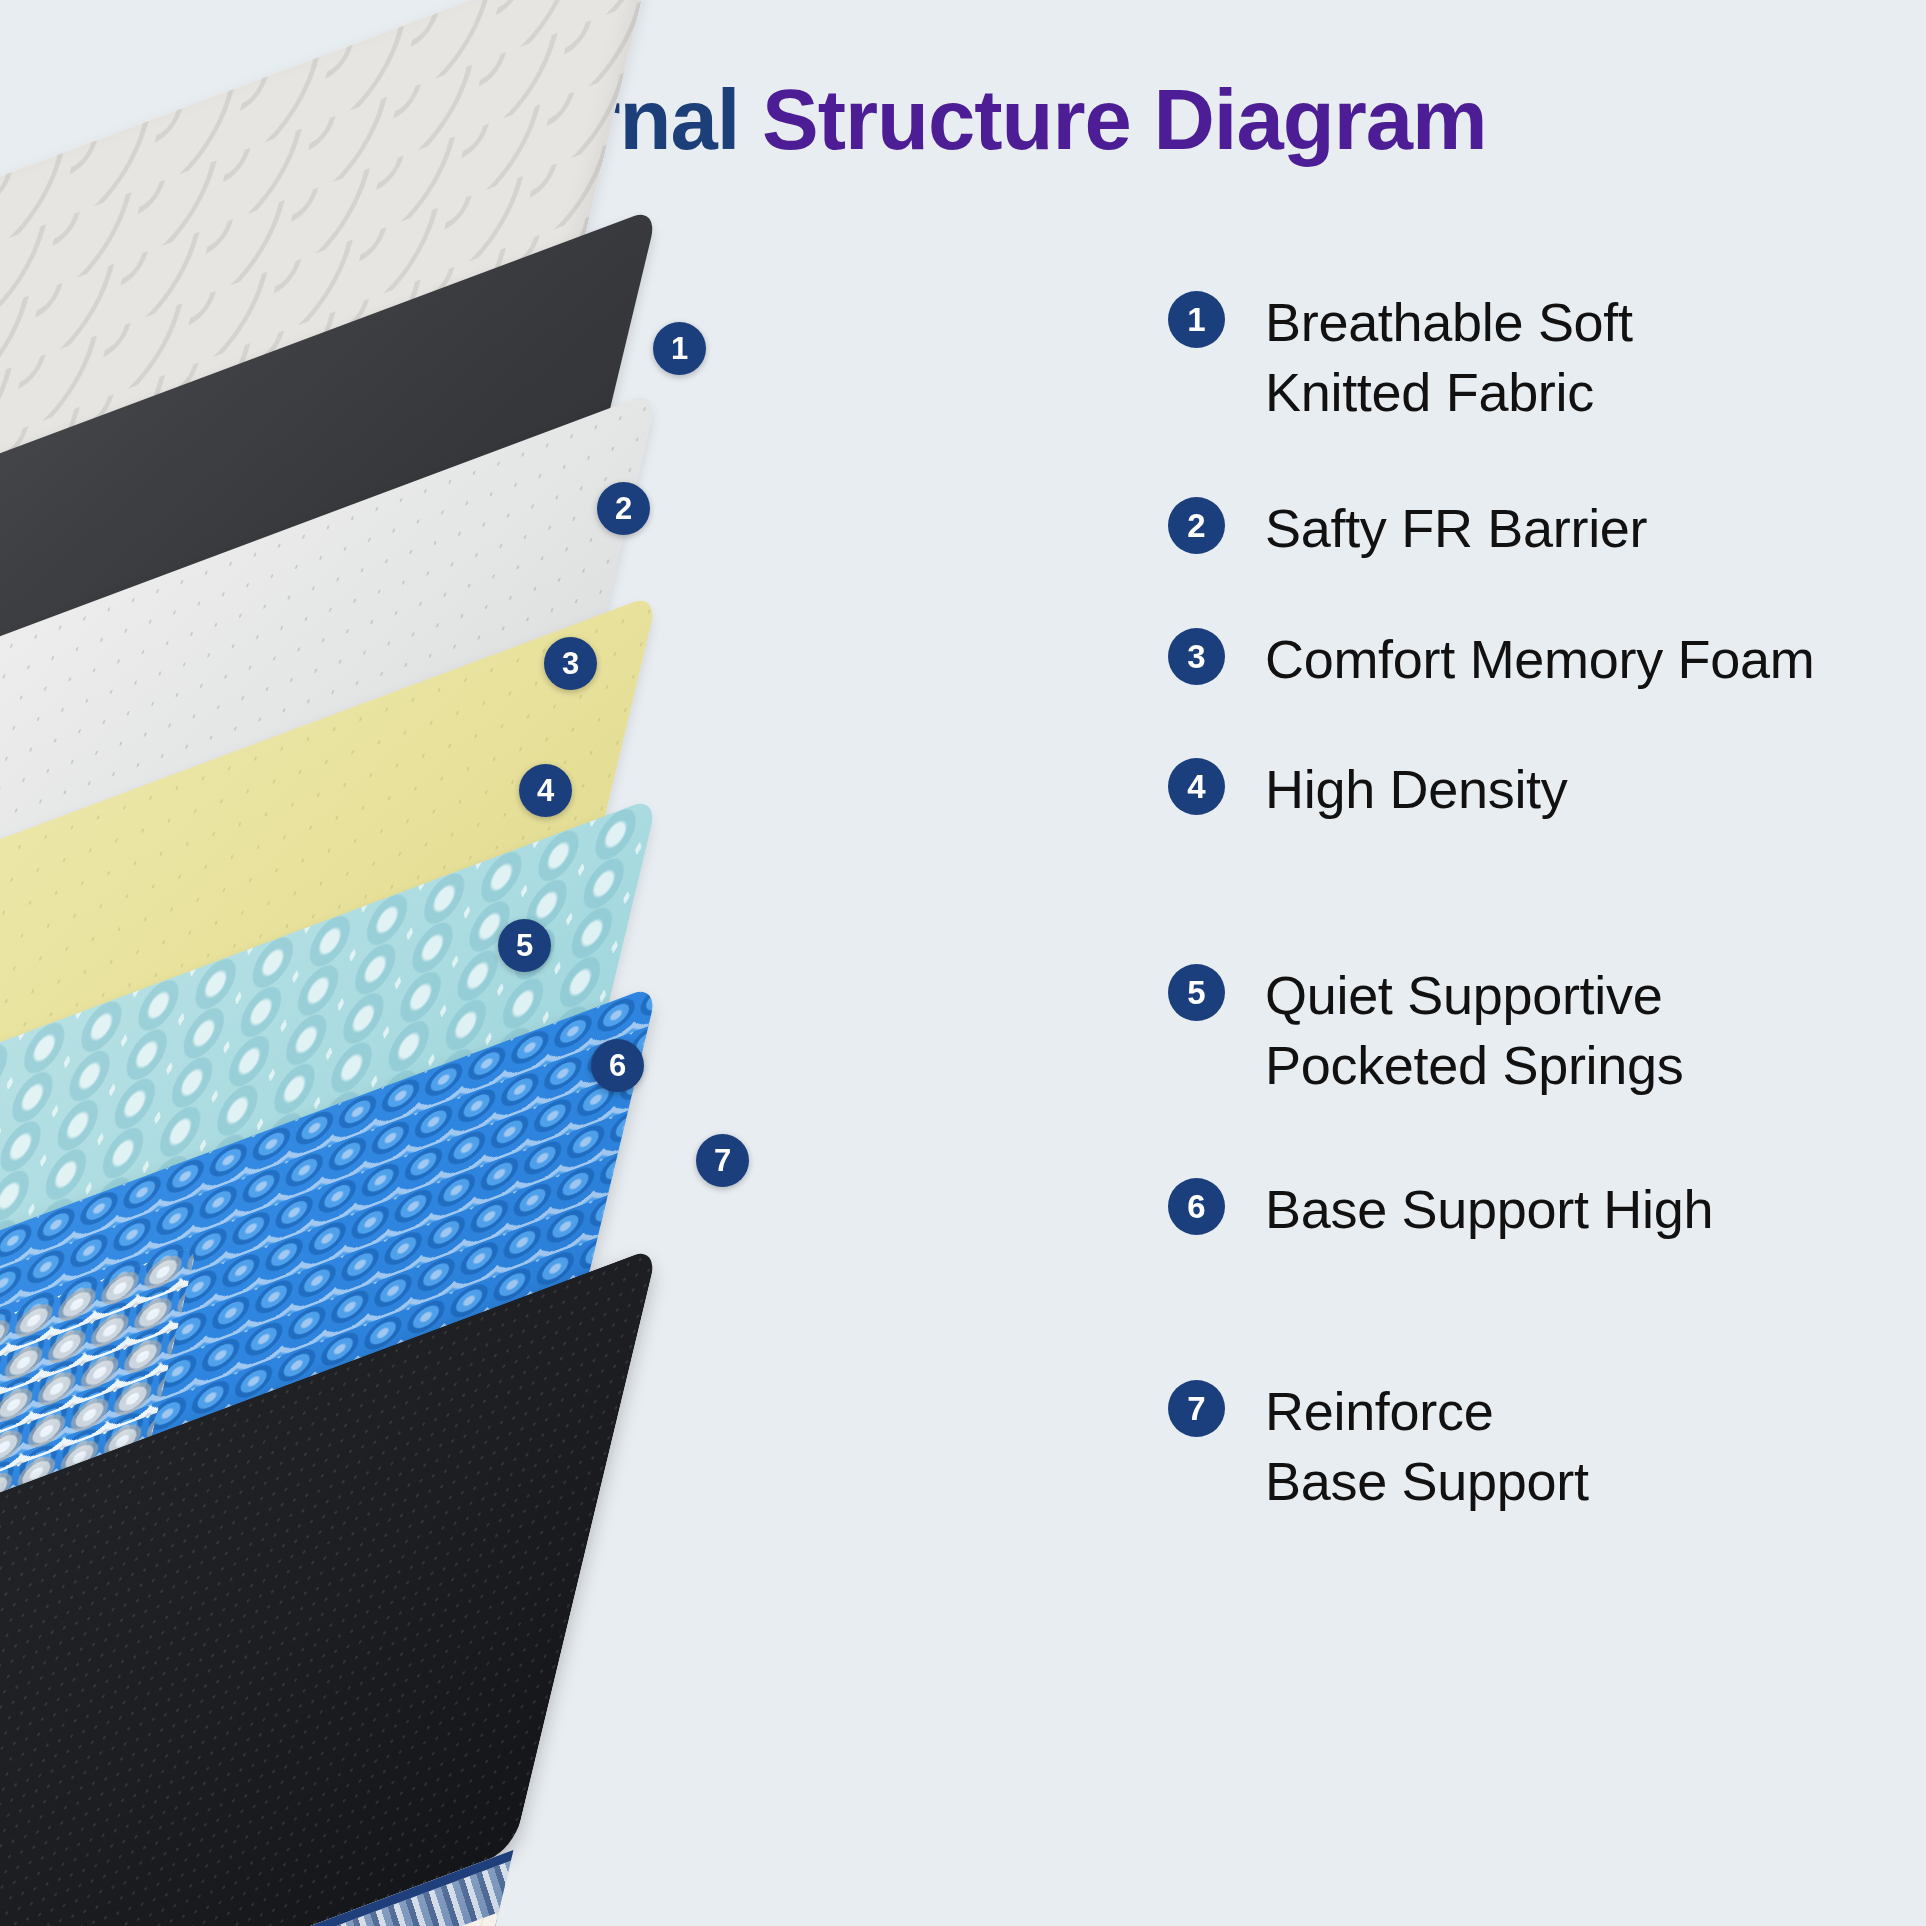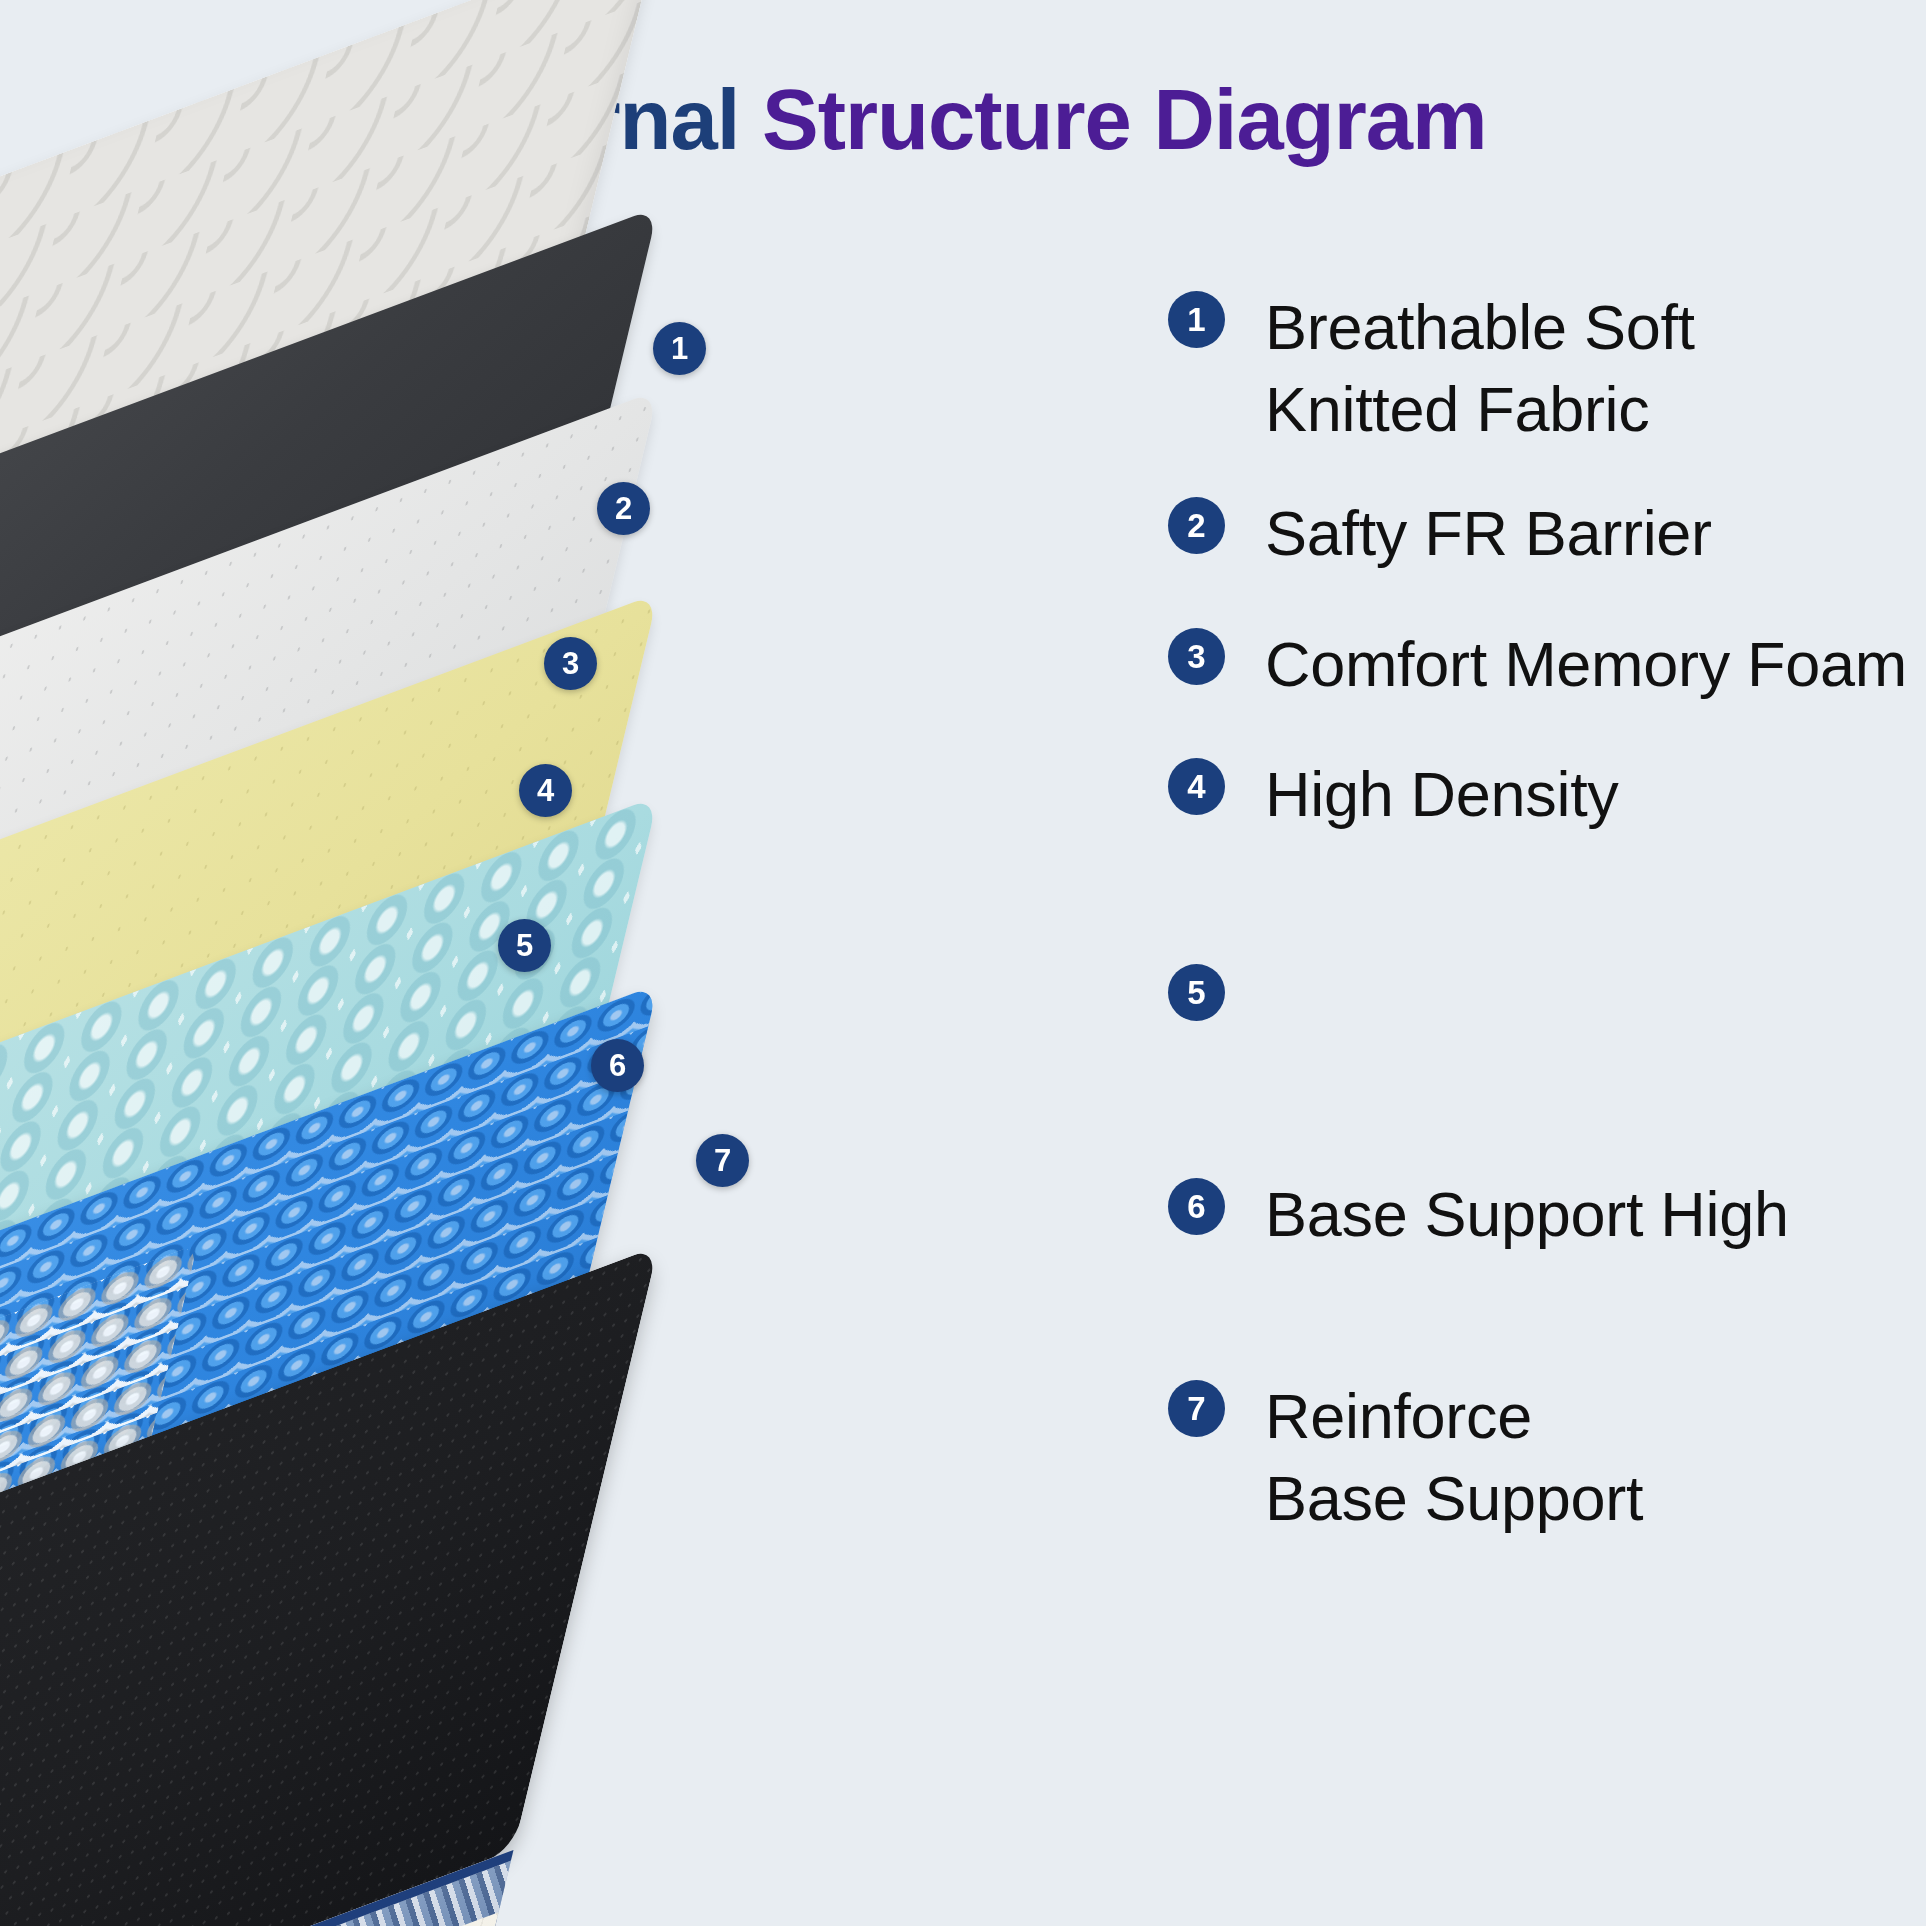--- a/index.html
+++ b/index.html
@@ -28,21 +28,21 @@
   .leg-row{position:absolute;display:flex;align-items:flex-start;}
   .badge{
     width:57px;height:57px;border-radius:50%;
     background:#1b3f7d;color:#fff;
     font-size:33px;font-weight:bold;
     display:flex;align-items:center;justify-content:center;
     flex:0 0 57px;margin-top:4px;
   }
   .leg-text{
     margin-left:40px;
-    font-size:63px;line-height:1.30;
+    font-size:54px;line-height:1.30;
     color:#111;font-weight:400;
     letter-spacing:-0.3px;
   }
   .leg-text span{display:block;white-space:nowrap;}
 
   
   .diagram{position:absolute;left:-248px;top:149px;width:1337px;height:1782px;}
   .layer{position:absolute;transform-origin:50% 50%;}
 
   
@@ -310,20 +310,24 @@
 
     <div class="leg-row" style="top:467px">
       <div class="badge">4</div>
       <div class="leg-text">
         <span>High Density</span>
       </div>
     </div>
 
     <div class="leg-row" style="top:673px">
       <div class="badge">5</div>
+      <div class="leg-text">
+        <span>Quiet Supportive</span>
+        <span>Pocketed Springs</span>
+      </div>
     </div>
 
     <div class="leg-row" style="top:887px">
       <div class="badge">6</div>
       <div class="leg-text">
         <span>Base Support High</span>
       </div>
     </div>
 
     <div class="leg-row" style="top:1089px">

